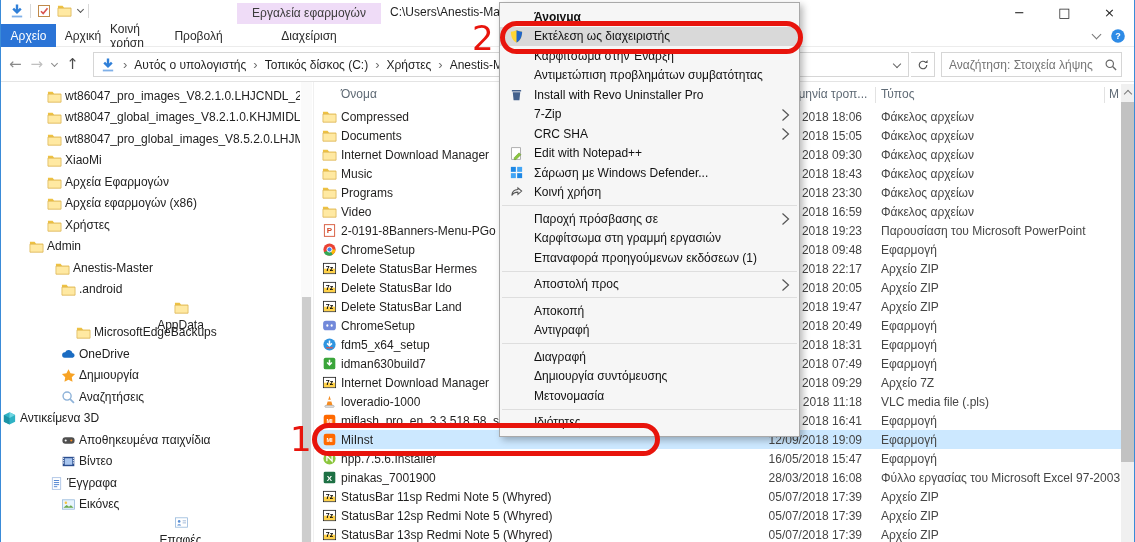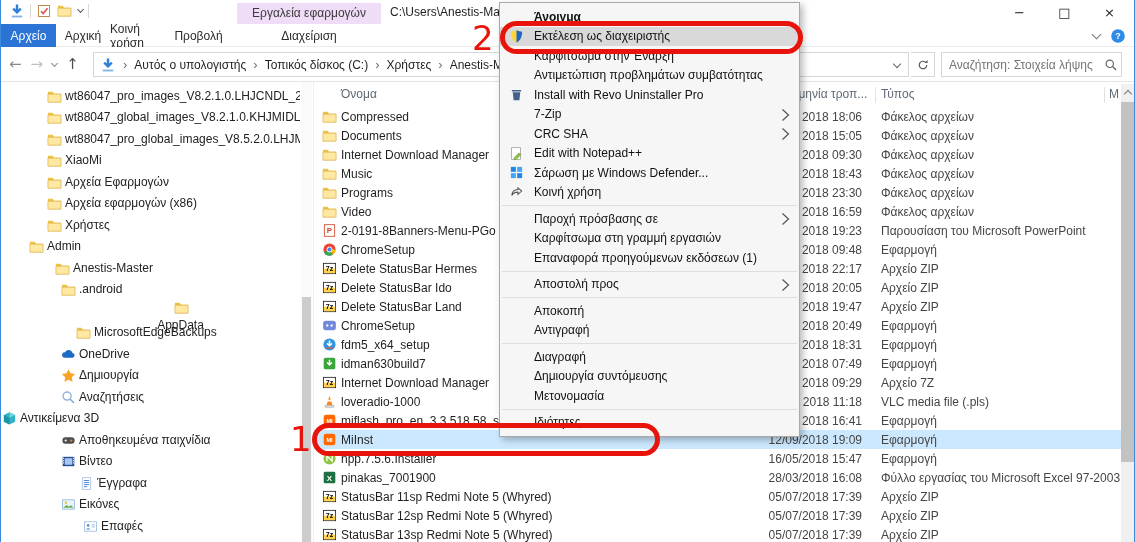--- a/index.html
+++ b/index.html
@@ -303,39 +303,39 @@
               <rect x="4" y="4.5" width="8" height="7" fill="#a9c6ef"></rect>
               <rect x="2.3" y="4" width="1" height="1.4" fill="#fff"></rect>
               <rect x="2.3" y="6.4" width="1" height="1.4" fill="#fff"></rect>
               <rect x="2.3" y="8.8" width="1" height="1.4" fill="#fff"></rect>
               <rect x="12.7" y="4" width="1" height="1.4" fill="#fff"></rect>
               <rect x="12.7" y="6.4" width="1" height="1.4" fill="#fff"></rect>
               <rect x="12.7" y="8.8" width="1" height="1.4" fill="#fff"></rect>
             </svg></span>
           <span class="lbl">Βίντεο</span>
         </div>
-        <div class="tree-item" style="padding-left: 77px;">
+        <div class="tree-item" style="padding-left: 47px;">
           <span class="icon14"><svg width="15" height="15" viewBox="0 0 16 16">
               <rect x="3.5" y="1.8" width="9" height="12.4" fill="#fff" stroke="#9bb7e0" stroke-width="0.8"></rect>
               <line x1="5.2" y1="4.8" x2="10.8" y2="4.8" stroke="#4a7fd0"></line>
               <line x1="5.2" y1="7" x2="10.8" y2="7" stroke="#4a7fd0"></line>
               <line x1="5.2" y1="9.2" x2="10.8" y2="9.2" stroke="#4a7fd0"></line>
               <line x1="5.2" y1="11.4" x2="8.8" y2="11.4" stroke="#4a7fd0"></line>
             </svg></span>
           <span class="lbl">Έγγραφα</span>
         </div>
         <div class="tree-item" style="padding-left: 59px;">
           <span class="icon14"><svg width="15" height="15" viewBox="0 0 16 16">
               <rect x="1.5" y="3" width="13" height="10" fill="#e8f4fd" stroke="#8fb3d9" stroke-width="0.8"></rect>
               <circle cx="5.2" cy="6.2" r="1.3" fill="#f5c242"></circle>
               <path d="M2.5 11.5l3.5-3 2.5 2 2-1.6 3 2.6z" fill="#69a84f"></path>
             </svg></span>
           <span class="lbl">Εικόνες</span>
         </div>
-        <div class="tree-item" style="padding-left: 81px;">
+        <div class="tree-item" style="padding-left: 59px; flex-direction: column;">
           <span class="icon14"><svg width="15" height="15" viewBox="0 0 16 16">
               <rect x="1.5" y="3" width="13" height="10" fill="#fff" stroke="#8fb3d9" stroke-width="0.8"></rect>
               <circle cx="5.5" cy="6.8" r="1.4" fill="#5b8fd4"></circle>
               <path d="M3.4 11.2c.4-1.8 3.8-1.8 4.2 0z" fill="#5b8fd4"></path>
               <line x1="9.2" y1="6.2" x2="12.8" y2="6.2" stroke="#9fb8d8"></line>
               <line x1="9.2" y1="8.4" x2="12.8" y2="8.4" stroke="#9fb8d8"></line>
             </svg></span>
           <span class="lbl">Επαφές</span>
         </div>
         <div class="tree-item" style="padding-left: 59px;">

